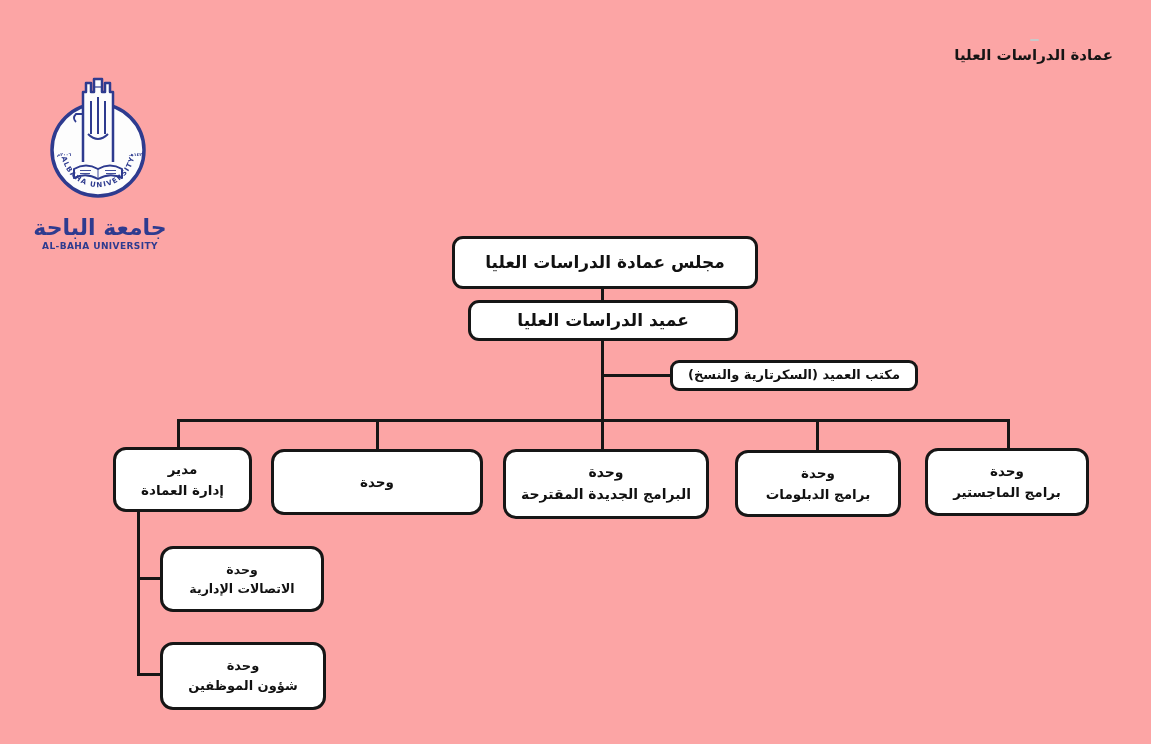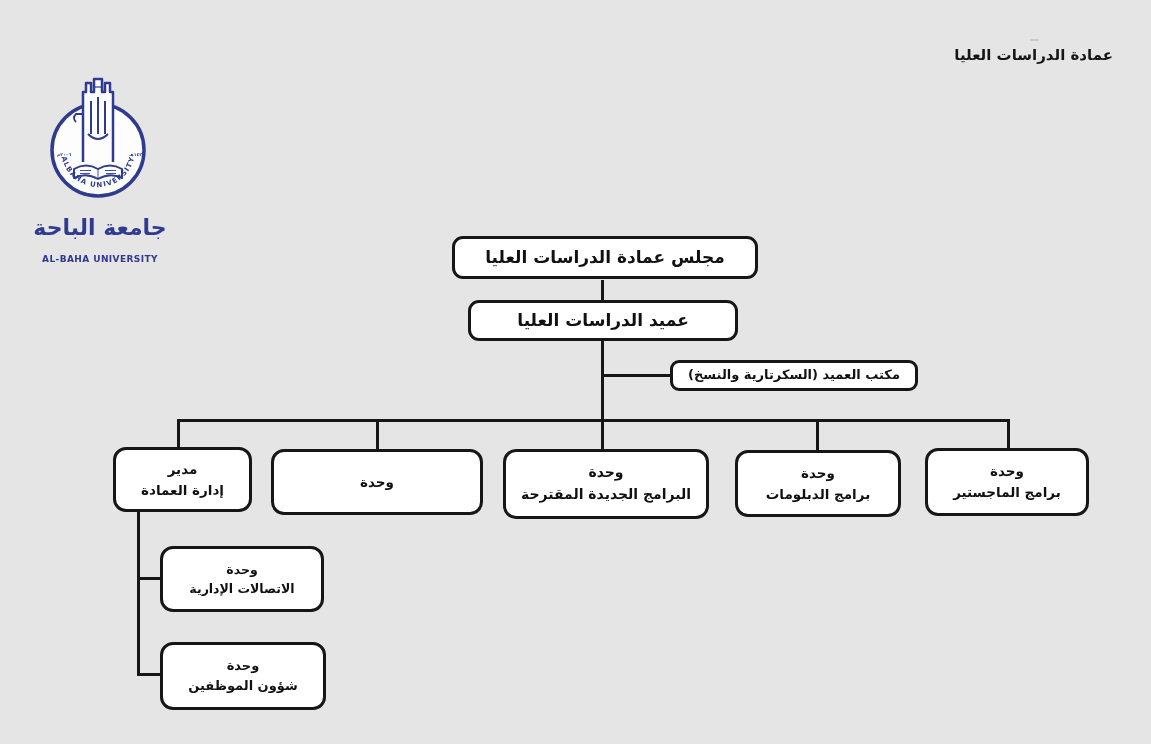--- a/index.html
+++ b/index.html
@@ -1,20 +1,20 @@
 <!DOCTYPE html>
 <html lang="ar"><head>
 <meta charset="utf-8">
 <style>
   html, body { margin: 0; padding: 0; background: #ffffff; }
   .page {
     position: relative;
     width: 1151px;
     height: 744px;
-    background: #e5e5e5;
+    background: #fca5a5;
     font-family: "DejaVu Sans", sans-serif;
     overflow: hidden;
     color: #141414;
   }
   .header-title {
     position: absolute;
     top: 46px;
     right: 38px;
     font-size: 15px;
     font-weight: bold;
@@ -45,21 +45,21 @@
     font-weight: bold;
     direction: rtl;
     line-height: 1.05;
     margin-top: 12px;
     letter-spacing: 0;
   }
   .logo-en {
     font-size: 9px;
     font-weight: bold;
     letter-spacing: 0.4px;
-    margin-top: 15px;
+    margin-top: 2px;
     white-space: nowrap;
   }
   .node {
     position: absolute;
     box-sizing: border-box;
     background: #ffffff;
     border: 3px solid #161616;
     border-radius: 13px;
     display: flex;
     flex-direction: column;
@@ -68,21 +68,21 @@
     text-align: center;
     font-weight: bold;
     color: #111111;
     direction: rtl;
     line-height: 1.55;
     padding: 2px 6px;
   }
   .seg { position: absolute; background: #161616; }
 
   
-  .n-council  { left: 452px; top: 236px; width: 306px; height: 43px; font-size: 17px; border-radius: 11px; }
+  .n-council  { left: 452px; top: 236px; width: 306px; height: 53px; font-size: 17px; border-radius: 11px; }
   .n-dean     { left: 468px; top: 300px; width: 270px; height: 41px; font-size: 17px; border-radius: 11px; }
   .n-office   { left: 670px; top: 360px; width: 248px; height: 31px; font-size: 13px; border-radius: 9px; }
   .n-director { left: 113px; top: 447px; width: 139px; height: 65px; font-size: 13.5px; justify-content: center; }
   .n-quality  { left: 271px; top: 449px; width: 212px; height: 66px; font-size: 13.5px; }
   .n-newprog  { left: 503px; top: 449px; width: 206px; height: 70px; font-size: 14px; }
   .n-diploma  { left: 735px; top: 450px; width: 166px; height: 67px; font-size: 13.5px; }
   .n-masters  { left: 925px; top: 448px; width: 164px; height: 68px; font-size: 13.5px; }
   .n-comms    { left: 160px; top: 546px; width: 164px; height: 66px; font-size: 12.5px; }
   .n-staff    { left: 160px; top: 642px; width: 166px; height: 68px; font-size: 13px; }
 

